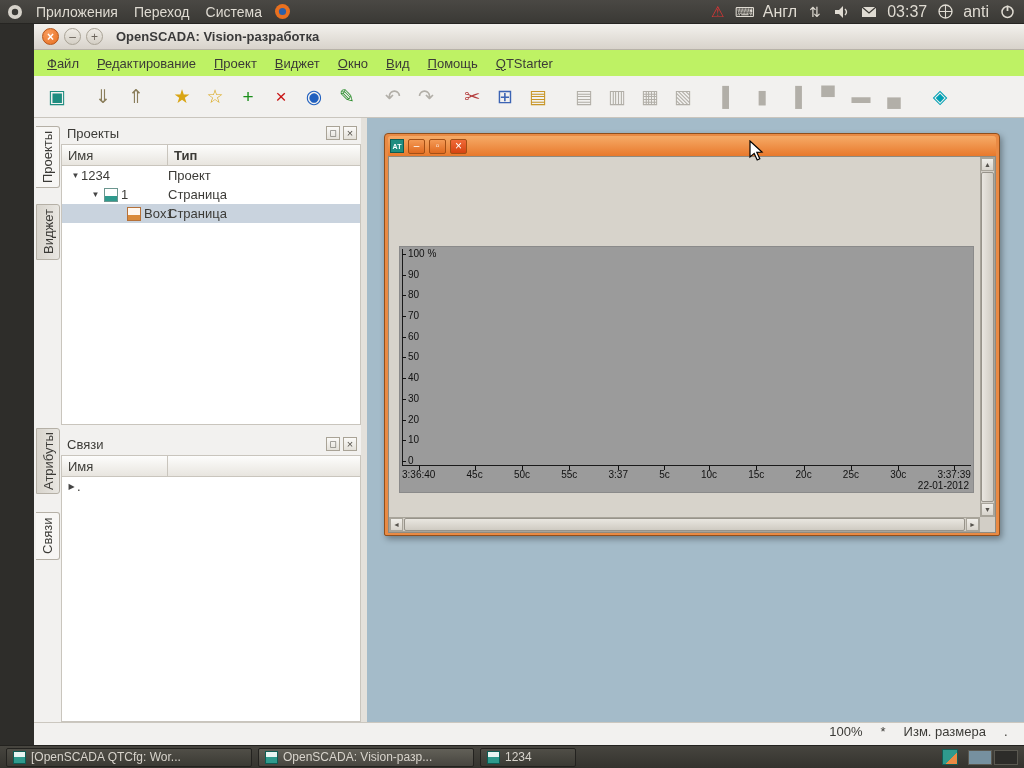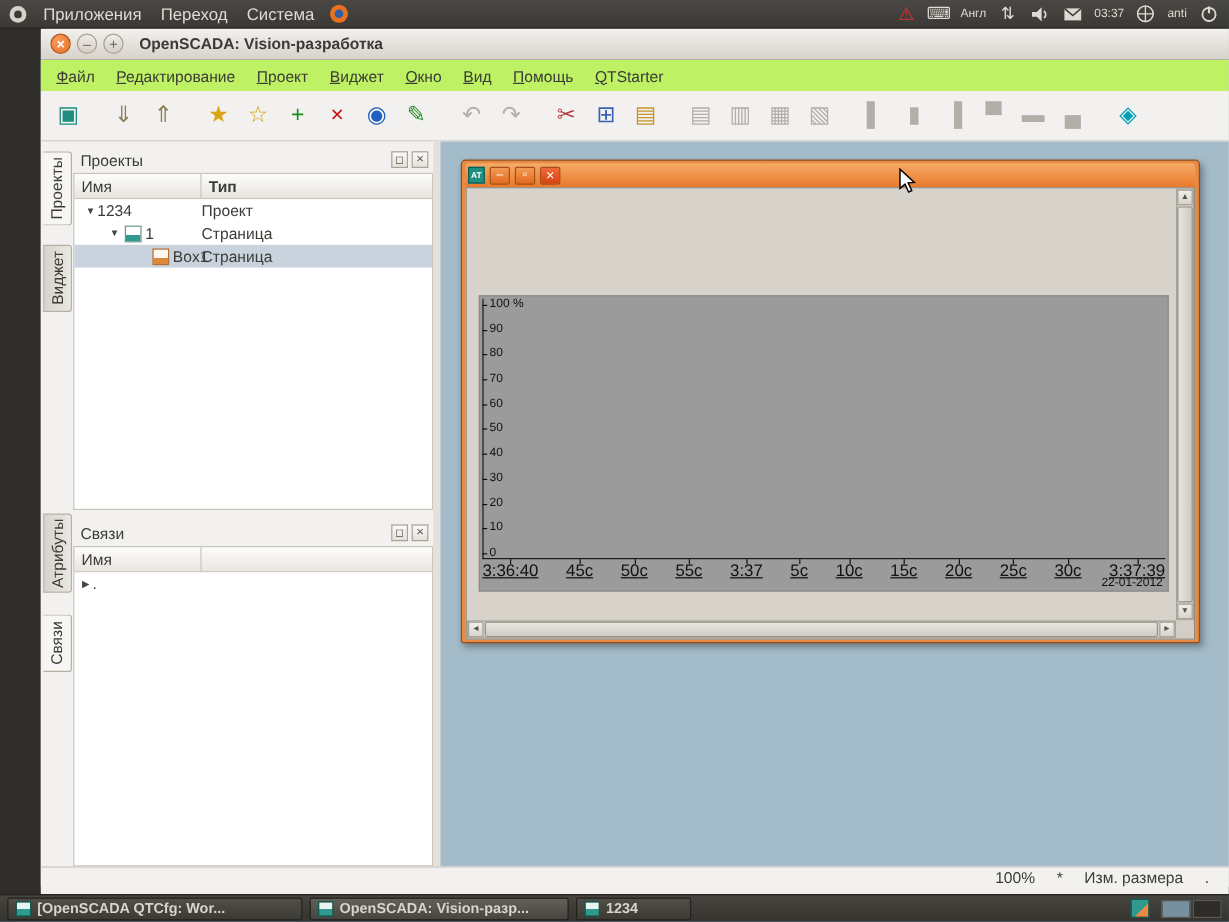--- a/index.html
+++ b/index.html
@@ -8,21 +8,21 @@
 
   
   #top-panel { position:absolute; left:0; top:0; width:1024px; height:24px;
     background:linear-gradient(#4a4844,#3a3935); border-bottom:1px solid #262522;
     display:flex; align-items:center; color:#dfdbd2; font-size:14px; }
   .panel-left { display:flex; align-items:center; gap:4px; padding-left:6px; }
   .panel-menu { padding:2px 8px; cursor:default; }
   .panel-right { margin-left:auto; display:flex; align-items:center; gap:9px; padding-right:8px; }
   .panel-icon { width:18px; height:18px; display:inline-flex; align-items:center; justify-content:center; font-size:14px; }
   .warn { color:#e03535; font-size:15px; }
-  .panel-text { font-size:10px; }
+  .panel-text { font-size:16px; }
 
   
   #app { position:absolute; left:0; top:24px; width:1024px; height:721px; background:#f2f1ef;margin-left:34px; }
   #titlebar { position:absolute; left:0; top:0; width:100%; height:26px;
     background:linear-gradient(#f3f1ed,#d8d3cb); border-bottom:1px solid #b7b2a8;
     border-radius:7px 7px 0 0; display:flex; align-items:center; gap:5px; padding:0 8px; }
   .wbtn { width:17px; height:17px; border-radius:50%; display:inline-flex; align-items:center; justify-content:center;
     font-size:12px; line-height:1; color:#6b655c; background:linear-gradient(#efece6,#d4cfc5); border:1px solid #a9a396; }
   .wbtn.close { background:radial-gradient(circle at 35% 30%,#f89b5e,#e8701f); border-color:#b5551a; color:#fff; font-weight:bold; }
   .wbtn.close::before { content:"×"; }
@@ -101,21 +101,21 @@
   #page-canvas { position:absolute; left:0; top:0; right:15px; bottom:15px; background:#d7d3cb; }
 
   
   #chart { position:absolute; left:10px; top:89px; width:575px; height:247px; background:#9b9b9b; border:1px solid #8a8a8a; }
   #plot { position:absolute; left:2px; top:2px; right:2px; bottom:26px; border-left:1px solid #1a1a1a; border-bottom:1px solid #1a1a1a; }
   #yticks { position:absolute; left:0; top:0; bottom:-1px; width:46px; display:flex; flex-direction:column;
     justify-content:space-between; }
   .ytick { position:relative; font-size:10px; color:#111; padding-left:5px; line-height:10px; }
   .ytick::before { content:""; position:absolute; left:-1px; top:50%; width:4px; height:1px; background:#111; }
   #xticks { position:absolute; left:2px; right:2px; top:223px; display:flex; justify-content:space-between; }
-  .xtick { position:relative; font-size:14px; color:#111; line-height:10px;text-decoration:underline; }
+  .xtick { position:relative; font-size:10px; color:#111; line-height:10px; }
   .xtick::before { content:""; position:absolute; top:-4px; left:50%; width:1px; height:4px; background:#111; }
   #chart-date { position:absolute; right:4px; top:234px; font-size:10px; color:#111; line-height:10px; }
 
   
   .sb { position:absolute; background:#d2cec6; border:1px solid #a8a49a; display:flex; }
   #sb-h { left:0; right:15px; bottom:0; height:15px; }
   #sb-v { top:0; bottom:15px; right:0; width:15px; flex-direction:column; }
   .sb-arrow { width:13px; height:13px; display:flex; align-items:center; justify-content:center;
     font-size:7px; color:#55524c; background:linear-gradient(#f0eee9,#d8d4cc); border:1px solid #a8a49a; }
   .sb-thumb-h { flex:1; margin:0 1px; background:linear-gradient(#e9e6e0,#cfcbc2); border:1px solid #97938a; border-radius:2px; }
@@ -134,21 +134,21 @@
     display:flex; align-items:center; gap:6px; padding:0 6px; color:#d8d4cc; font-size:12px; }
   .task-item { height:19px; display:flex; align-items:center; gap:5px; padding:0 6px;
     border:1px solid #23221f; border-radius:2px; background:linear-gradient(#504e47,#3b3a34);
     white-space:nowrap; overflow:hidden; }
   .task-item.active { background:linear-gradient(#626058,#47453f); }
   .task-item:nth-child(1) { width:246px; }
   .task-item:nth-child(2) { width:216px; }
   .task-item:nth-child(3) { width:96px; }
   .task-icon { width:13px; height:13px; flex:0 0 13px; border:1px solid #0e5c53;
     background:linear-gradient(#e8f4f2 50%,#2f9a8d 50%); }
-  .task-label { overflow:hidden; text-overflow:ellipsis;font-weight:bold; }
+  .task-label { overflow:hidden; text-overflow:ellipsis; }
   #tray { margin-left:auto; display:flex; align-items:center; gap:10px; }
   .tray-icon { width:16px; height:16px; border:1px solid #145c54; background:linear-gradient(135deg,#2f9a8d 60%,#e98a44 60%); }
   #pager { display:flex; gap:2px; }
   .pager-cell { width:24px; height:15px; border:1px solid #5a5850; background:#2d2c29; }
   .pager-cell.active { background:#76909f; }
 
   
   #cursor { position:absolute; left:748px; top:140px; z-index:99; }
 </style>
 </head>

